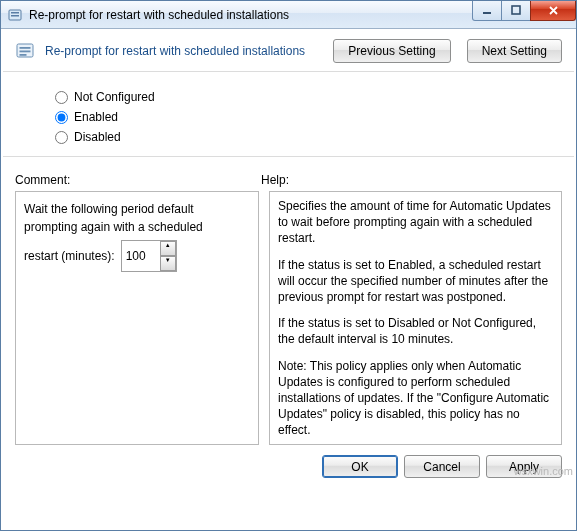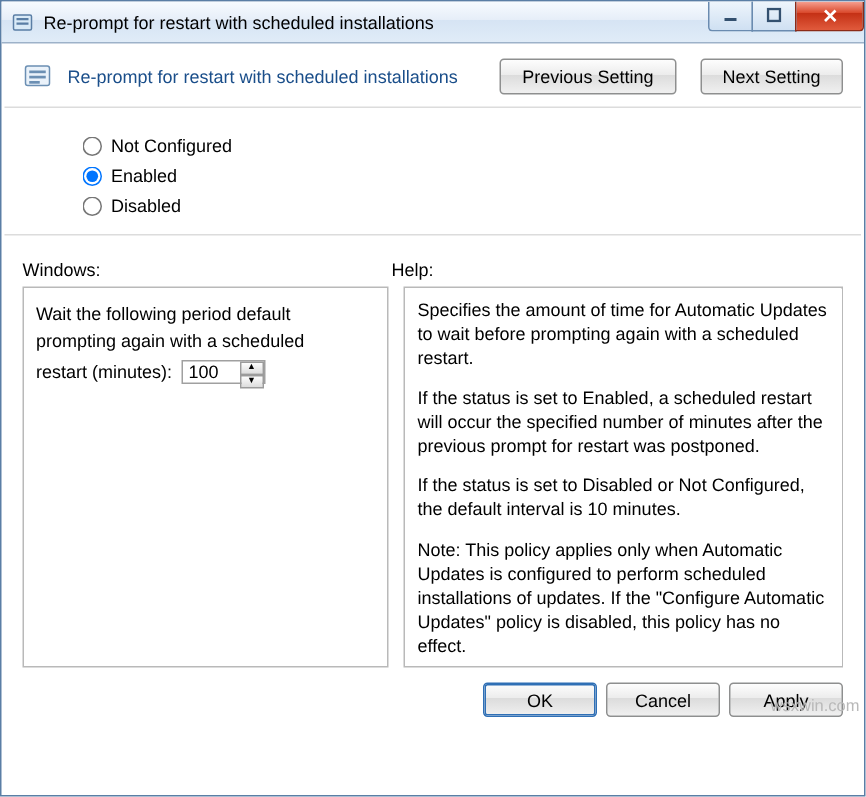--- a/index.html
+++ b/index.html
@@ -126,21 +126,21 @@
     flex:1;
     padding:6px 8px;
     overflow:auto;
     position:relative;
   }
   .panel.left { flex:0 0 244px; overflow-y:scroll; }
   .panel.right { overflow-y:scroll; }
   .opt-line { margin:4px 0; }
   .opt-inline { display:flex; align-items:center; gap:6px; margin-top:6px; }
   .spin-input {
-    width:56px; height:16px;
+    width:56px; height:32px;
     border:1px solid #a0a0a0;
     padding:1px 20px 1px 4px;
     font:inherit;
   }
   .spin-wrap { position:relative; display:inline-block; }
   .spin-btns {
     position:absolute; right:1px; top:1px; bottom:1px; width:16px;
     display:flex; flex-direction:column;
   }
   .spin-btns div {
@@ -241,21 +241,21 @@
     <label class="radio-row">
       <input type="radio" name="st" style="">
       <span>Disabled</span>
     </label>
   </div>
 </div>
 
 <div class="hr" style="margin-top:6px"></div>
 
 <div class="labels-row">
-  <div class="col-opt">Windows:</div>
+  <div class="col-opt">Comment:</div>
   <div>Help:</div>
 </div>
 
 <div class="low">
   <div class="panel left">
     <div class="opt-line">Wait the following period default</div>
     <div class="opt-line">prompting again with a scheduled</div>
     <div class="opt-inline">
       <span>restart (minutes):</span>
       <span class="spin-wrap">

